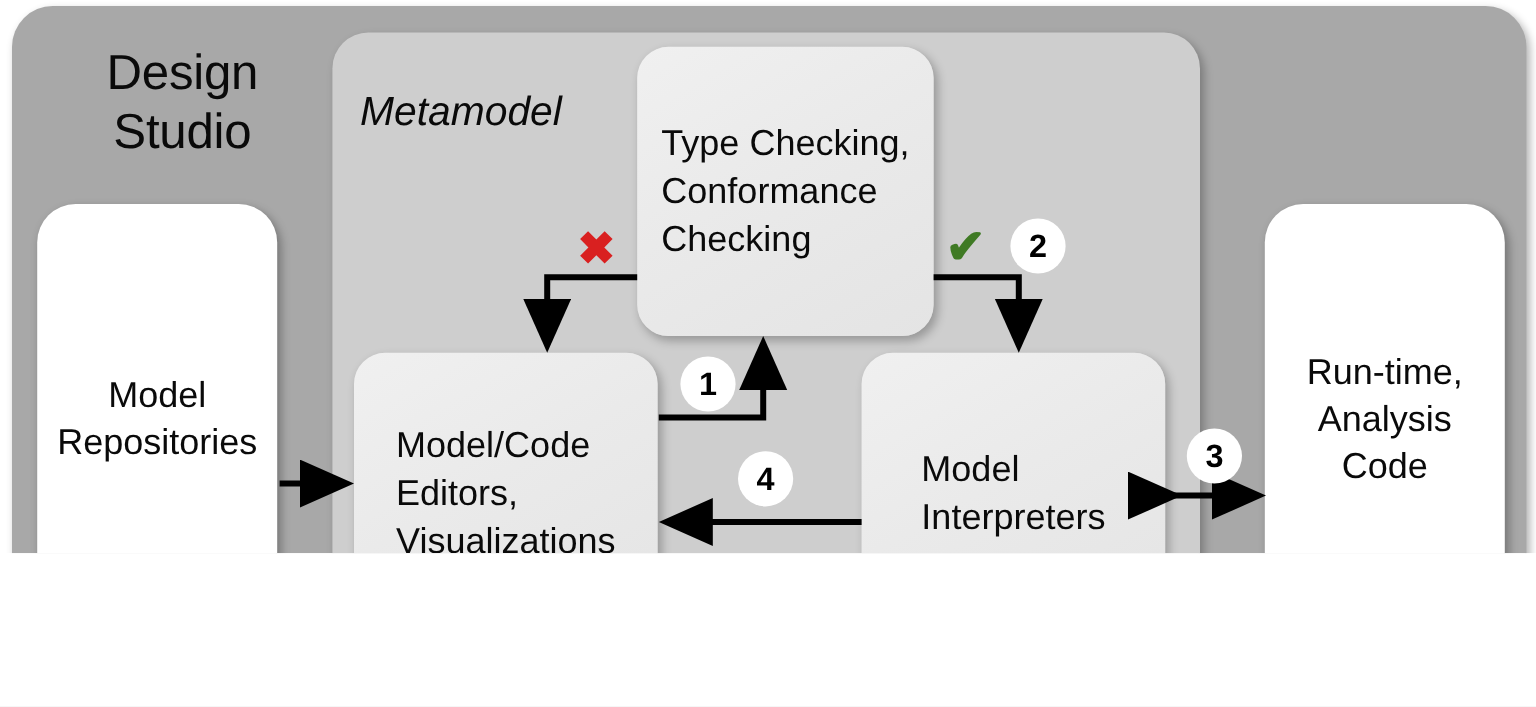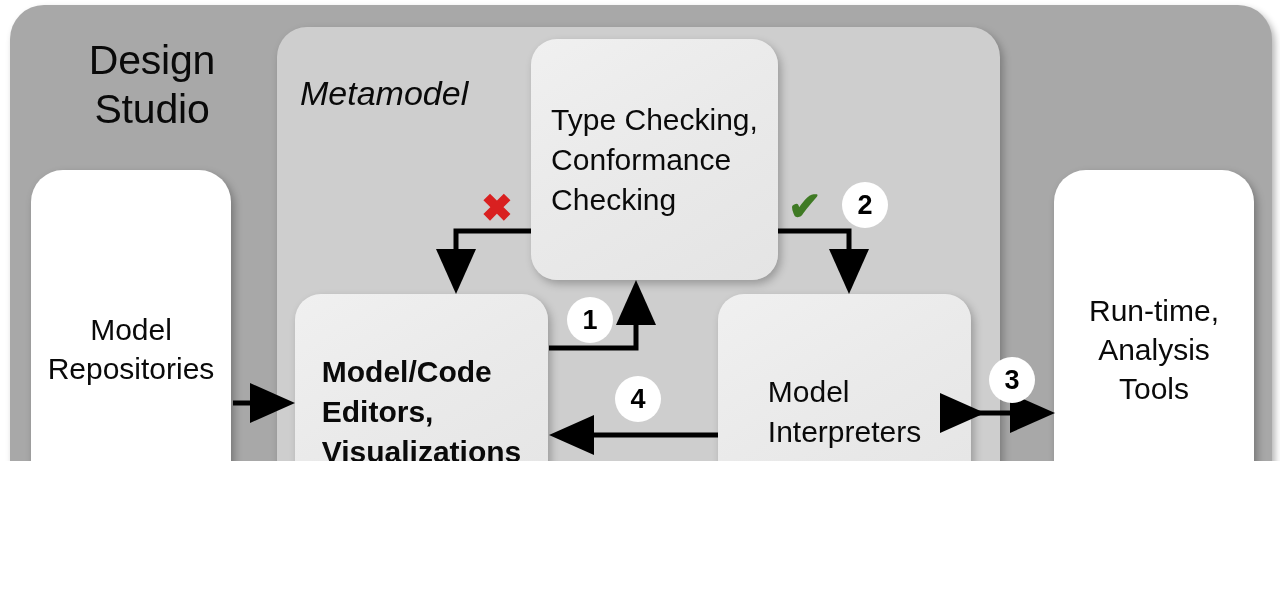--- a/index.html
+++ b/index.html
@@ -111,21 +111,20 @@
     left: 531px;
     top: 39px;
     width: 247px;
     height: 241px;
   }
   #box-editors {
     left: 295px;
     top: 294px;
     width: 253px;
     height: 236px;
-    font-weight: bold;
   }
   #box-interpreters {
     left: 718px;
     top: 294px;
     width: 253px;
     height: 236px;
   }
 
   
   #arrows {
@@ -184,21 +183,21 @@
   <div class="outer-title">Design
 Studio</div>
 
   <div class="metamodel-container"></div>
   <div class="metamodel-title">Metamodel</div>
 
   <div class="white-box" id="box-model-repositories">Model
 Repositories</div>
   <div class="white-box" id="box-runtime-tools">Run-time,
 Analysis
-Tools</div>
+Code</div>
 
   <div class="light-box" id="box-type-checking">Type Checking,
 Conformance
 Checking</div>
   <div class="light-box" id="box-editors">Model/Code
 Editors,
 Visualizations</div>
   <div class="light-box" id="box-interpreters">Model
 Interpreters</div>
 

